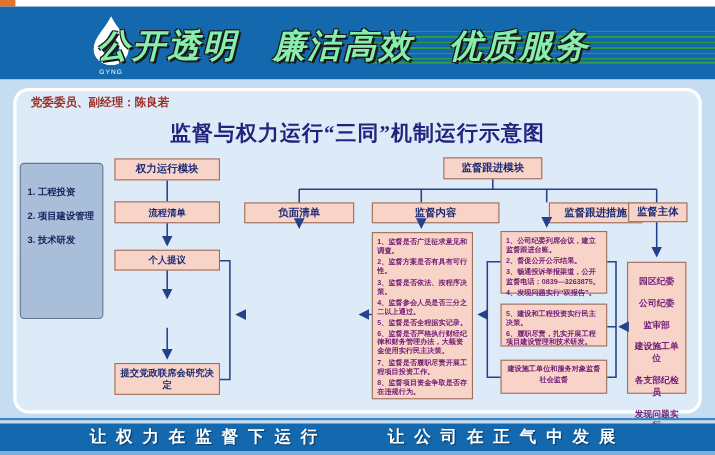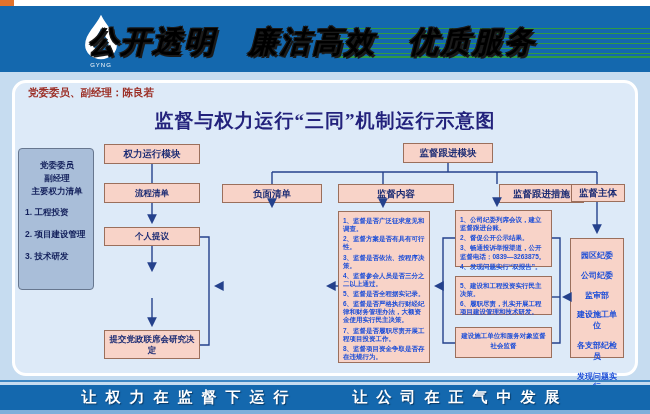--- a/index.html
+++ b/index.html
@@ -7,41 +7,41 @@
         font-family:"Liberation Sans",sans-serif;}
   
   .topstrip{position:absolute;left:0;top:0;width:650px;height:6px;background:#fff;}
   .corner-sliver{position:absolute;left:0;top:0;width:14px;height:6px;background:#e2722c;}
   .banner{position:absolute;left:0;top:6px;width:650px;height:66px;background:#1468ae;}
   .stripes{position:absolute;left:335px;top:22px;width:315px;height:26px;
            background:repeating-linear-gradient(to bottom,#2f9a44 0 1.5px,rgba(0,0,0,0) 1.5px 5px);}
   .stripe-thick{position:absolute;left:335px;top:50px;width:315px;height:2px;background:#2f9a44;}
   .logo{position:absolute;left:76px;top:8px;width:50px;height:56px;text-align:center;}
   .logo-label{color:#fff;font-size:6px;letter-spacing:1px;margin-top:-2px;}
-  .slogan{position:absolute;left:88px;top:16px;width:560px;color:#000000;
+  .slogan{position:absolute;left:88px;top:16px;width:560px;color:#86efac;
           font-family:"Liberation Serif",serif;font-style:italic;font-weight:bold;
           font-size:30px;letter-spacing:2px;white-space:nowrap;
           text-shadow:2px 2px 0 #1a1a1a,-1px -1px 0 #1a1a1a,1px -1px 0 #1a1a1a,-1px 1px 0 #1a1a1a;}
   
   .content-panel{position:absolute;left:12px;top:80px;width:620px;height:290px;
                  background:#ddeaf8;border:3px solid #ffffff;border-radius:14px;}
   .official{position:absolute;left:28px;top:86px;color:#9b2d24;font-weight:bold;font-size:10.5px;}
   .main-title{position:absolute;left:0;top:108px;width:650px;text-align:center;color:#23227c;
               font-family:"Liberation Serif",serif;font-weight:bold;font-size:19px;letter-spacing:1px;}
   
   .sidebar-box{position:absolute;left:18px;top:148px;width:76px;height:142px;background:#a9bed9;
                border:1px solid #67778f;border-radius:4px;color:#14215c;padding:10px 4px 0 6px;box-sizing:border-box;}
   .sidebar-box .tline{font-size:8.5px;font-weight:bold;text-align:center;line-height:1.5;}
   .sidebar-box .sitem{font-size:8.5px;font-weight:bold;text-align:left;margin-top:10px;}
   
   .pbox{position:absolute;background:#f8d3c8;border:1px solid #9b6f5c;color:#1c2c74;
         display:flex;align-items:center;justify-content:center;text-align:center;
         font-weight:bold;font-size:8.5px;line-height:1.25;box-sizing:border-box;padding:1px 2px;}
   .hdr{font-size:9.5px;}
-  .plist{position:absolute;background:#f8d3c8;border:1px solid #9b6f5c;color:#1d4ed8;
+  .plist{position:absolute;background:#f8d3c8;border:1px solid #9b6f5c;color:#701a75;
          box-sizing:border-box;padding:5px 4px 2px 4px;font-weight:bold;}
   .plist .line{font-size:7px;line-height:1.35;margin-bottom:5px;text-align:left;}
   .plist.dense .line{font-size:6.5px;line-height:1.25;margin-bottom:2px;}
   .risk{font-size:7.5px;text-align:center;margin-top:7px;}
   .center-lines .line{text-align:center;margin-bottom:3px;font-size:7px;}
   .members .line{text-align:center;font-size:8px;margin-bottom:9px;}
   
   .connectors{position:absolute;left:0;top:0;pointer-events:none;}
   .c{stroke:#24418c;stroke-width:1.4;fill:none;}
   
@@ -71,25 +71,20 @@
       <div class="logo-label">GYNG</div>
     </div>
     <div class="slogan">公开透明　廉洁高效　优质服务</div>
   </div>
 
   <div class="content-panel"></div>
   <div class="official">党委委员、副经理：陈良若</div>
   <div class="main-title">监督与权力运行“三同”机制运行示意图</div>
 
   <div class="sidebar-box">
-    <div>
-        <div class="tline">党委委员</div>
-        <div class="tline">副经理</div>
-        <div class="tline">主要权力清单</div>
-      </div>
     <div>
         <div class="sitem">1. 工程投资</div>
         <div class="sitem">2. 项目建设管理</div>
         <div class="sitem">3. 技术研发</div>
       </div>
   </div>
 
   <div class="pbox hdr" style="left:104px;top:144px;width:96px;height:20px;">权力运行模块</div>
   <div class="pbox" style="left:104px;top:183px;width:96px;height:20px;">流程清单</div>
   <div class="pbox" style="left:104px;top:227px;width:96px;height:19px;">个人提议</div>

